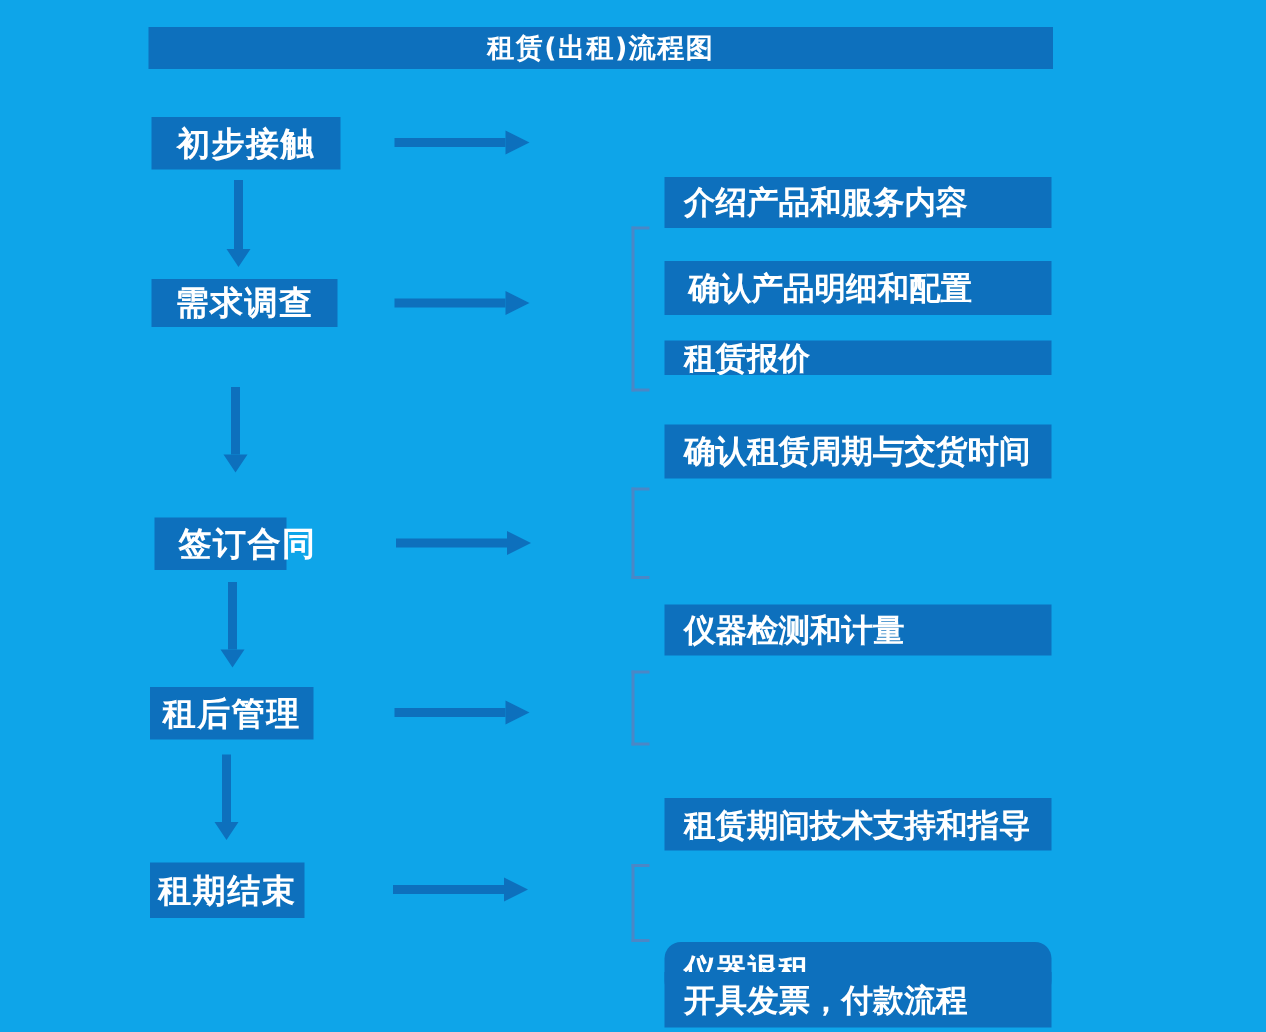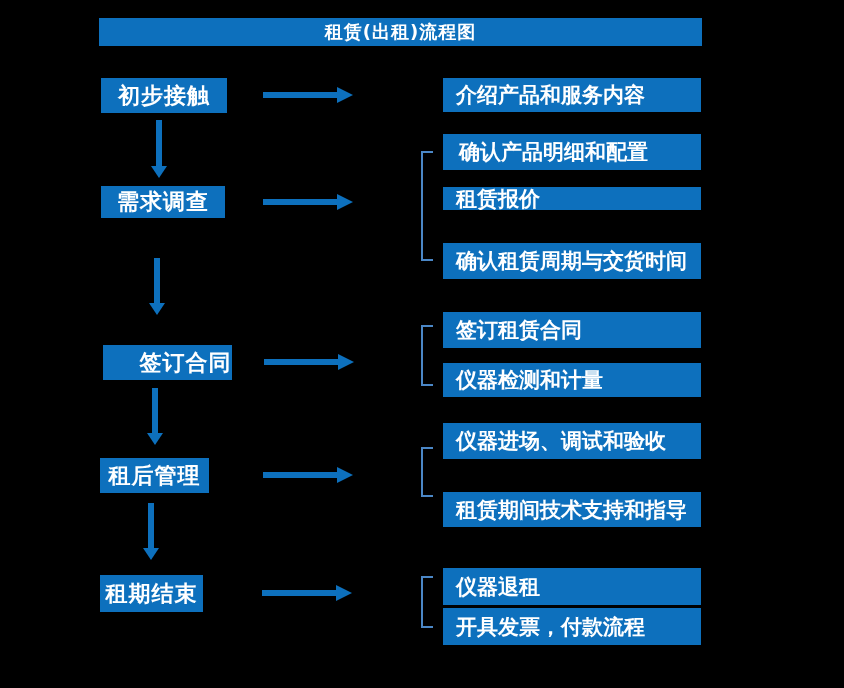--- a/index.html
+++ b/index.html
@@ -1,20 +1,20 @@
 <!DOCTYPE html>
 <html style="--primary: #0d70bd; --bracket: #4b87c6; --text_on_primary: #ffffff;"><head>
 <meta charset="utf-8">
 <style>
   html, body { margin: 0; padding: 0; background: #ffffff; }
   .canvas {
     position: relative;
     width: 844px;
     height: 688px;
-    background: #000000;
+    background: #0ea5e9;
     font-family: "DejaVu Sans", "Liberation Sans", sans-serif;
     overflow: hidden;
   }
   .titlebar {
     position: absolute;
     left: 99px; top: 18px;
     width: 603px; height: 28px;
     background: var(--primary);
     color: var(--text_on_primary);
     font-size: 18px; font-weight: bold;
@@ -24,21 +24,21 @@
   .box {
     position: absolute;
     background: var(--primary);
     color: var(--text_on_primary);
     font-weight: bold;
     display: flex; align-items: center;
     box-sizing: border-box;
     white-space: nowrap;
   }
   .lbox { justify-content: center; font-size: 22px; letter-spacing: 1px; }
-  .rbox { padding-left: 13px; font-size: 21px; width: 258px; left: 443px; }
+  .rbox { padding-left: 13px; font-size: 21px; width: 258px; left: 443px; margin-top: 40px; }
   
   .varrow {
     position: absolute; width: 6px;
     background: var(--primary);
   }
   .varrow::after {
     content: ""; position: absolute;
     left: -5px; bottom: -12px;
     border-left: 8px solid transparent;
     border-right: 8px solid transparent;
@@ -67,21 +67,21 @@
 </style>
 </head>
 <body>
 
 <div class="canvas">
 
   <div class="titlebar">租赁(出租)流程图</div>
 
   <div class="box lbox" style="left:101px; top:186px; width:124px; height:32px;">需求调查</div>
   <div class="box lbox" style="left:101px; top:78px;  width:126px; height:35px;">初步接触</div>
-  <div class="box lbox" style="left:103px; top:345px; width:129px; height:35px;padding-left:36px;">签订合同</div>
+  <div class="box lbox" style="left:103px; top:345px; width:88px; height:35px;padding-left:36px;">签订合同</div>
   <div class="box lbox" style="left:100px; top:458px; width:109px; height:35px;text-align:center;">租后管理</div>
   <div class="box lbox" style="left:100px; top:575px; width:103px; height:37px;">租期结束</div>
 
   <div class="varrow" style="left:156px; top:120px; height:46px;"></div>
   <div class="varrow" style="left:154px; top:258px; height:45px;"></div>
   <div class="varrow" style="left:152px; top:388px; height:45px;"></div>
   <div class="varrow" style="left:148px; top:503px; height:45px;"></div>
 
   <div class="harrow" style="left:263px; top:92px;"></div>
   <div class="harrow" style="left:263px; top:199px;"></div>
@@ -93,22 +93,20 @@
   <div class="bracket" style="top:325px; height:61px;"></div>
   <div class="bracket" style="top:447px; height:50px;"></div>
   <div class="bracket" style="top:576px; height:52px;"></div>
 
   <div class="box rbox" style="top:78px;  height:34px;">介绍产品和服务内容</div>
 
   <div class="box rbox" style="top:134px; height:36px;padding-left:16px;">确认产品明细和配置</div>
   <div class="box rbox" style="top:187px; height:23px;">租赁报价</div>
   <div class="box rbox" style="top:243px; height:36px;">确认租赁周期与交货时间</div>
 
-  <div class="box rbox" style="top:312px; height:36px;">签订租赁合同</div>
   <div class="box rbox" style="top:363px; height:34px;">仪器检测和计量</div>
 
-  <div class="box rbox" style="top:423px; height:36px;">仪器进场、调试和验收</div>
   <div class="box rbox" style="top:492px; height:35px;">租赁期间技术支持和指导</div>
 
-  <div class="box rbox" style="top:568px; height:37px;">仪器退租</div>
+  <div class="box rbox" style="top:588px; height:37px;border-radius:11px;">仪器退租</div>
   <div class="box rbox" style="top:608px; height:37px;text-align:center;">开具发票，付款流程</div>
 
 </div>
 
 </body></html>

